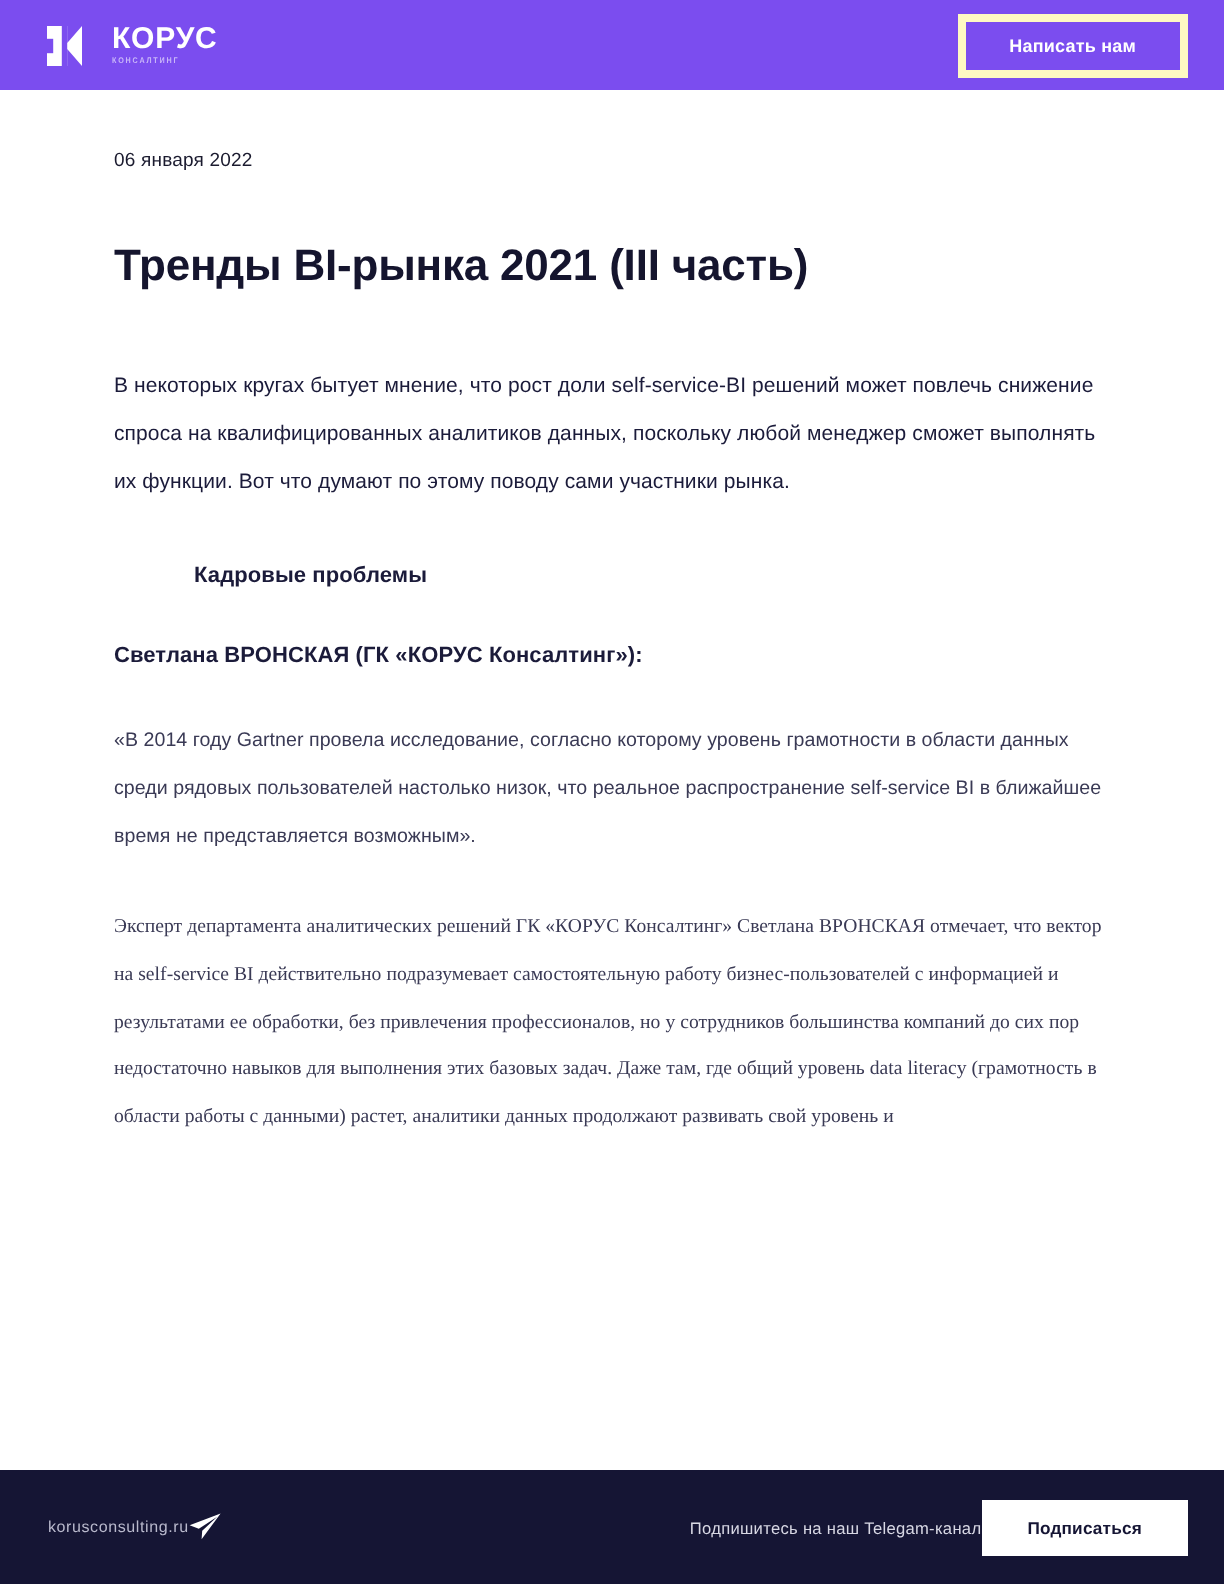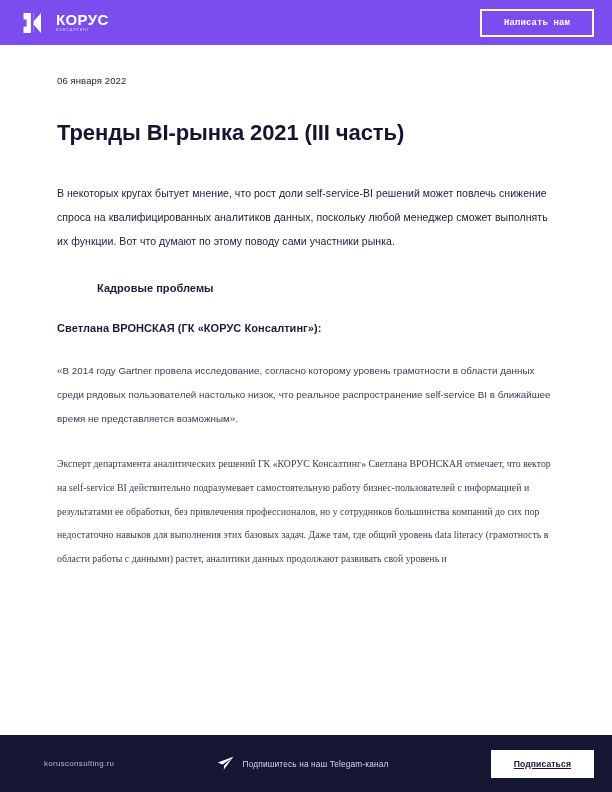--- a/index.html
+++ b/index.html
@@ -67,26 +67,26 @@
     color: #c9b6f8;
     font-size: 3.6px;
     font-weight: bold;
     letter-spacing: 0.9px;
     margin-top: 2.5px;
     transform: scaleY(1.15);
     transform-origin: left top;
   }
 
   .header-btn {
-    border: 2px solid #fef9c3;
+    border: 4px solid #fef9c3;
     background: transparent;
     color: #ffffff;
     font-size: 9px;
     font-weight: bold;
-    font-family: Liberation Mono, monospace;
+    font-family: Liberation Sans, sans-serif;
     padding: 7px 22px;
     letter-spacing: 0.1px;
     cursor: pointer;
     white-space: nowrap;
   }
 
   
   .content {
     flex: 1 1 auto;
     padding: 30px 57px 0 57px;
@@ -158,28 +158,27 @@
     padding: 0 18px 0 24px;
     box-sizing: border-box;
     flex: 0 0 auto;
   }
 
   .footer-site {
     color: #b9b9cc;
     font-size: 8px;
     letter-spacing: 0.3px;
     flex: 0 0 auto;
-    margin-left: 20px;
   }
 
   .footer-mid {
     flex: 1 1 auto;
     display: flex;
     align-items: center;
-    justify-content: center;
+    justify-content: space-between;
     gap: 9px;
   }
 
   .tg-icon {
     width: 17px;
     height: 15px;
     flex: 0 0 auto;
     display: block;
   }
 
@@ -195,21 +194,20 @@
     border: none;
     color: #151534;
     font-size: 8.6px;
     font-weight: bold;
     font-family: inherit;
     padding: 9px 23px;
     letter-spacing: 0.1px;
     cursor: pointer;
     flex: 0 0 auto;
     white-space: nowrap;
-    text-decoration: underline;
   }
 </style>
 </head>
 <body>
 
 <div class="page">
 
   <div class="header">
     <div class="logo">
       <span class="logo-mark">

